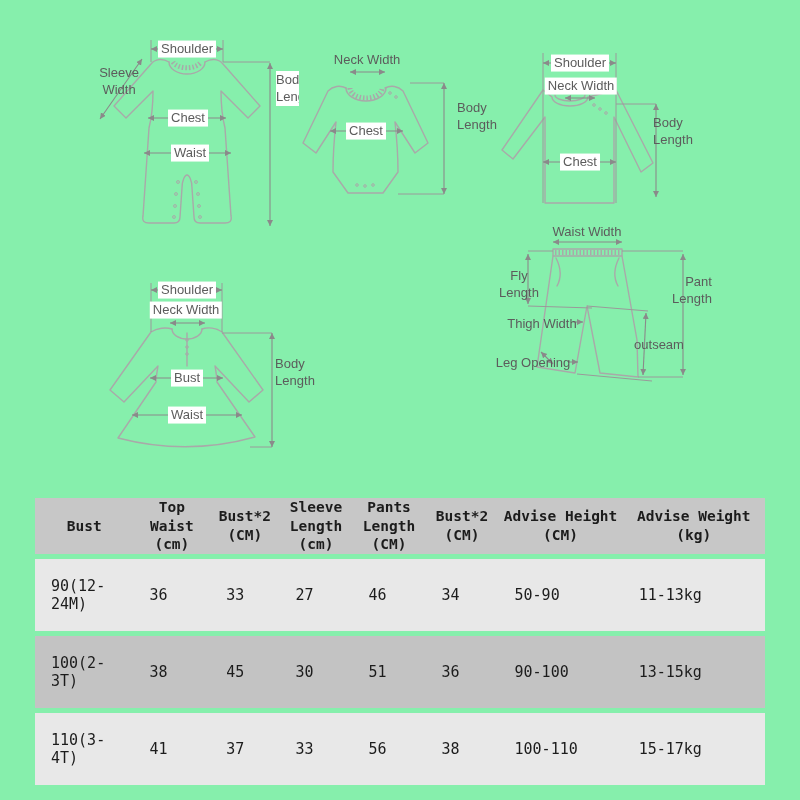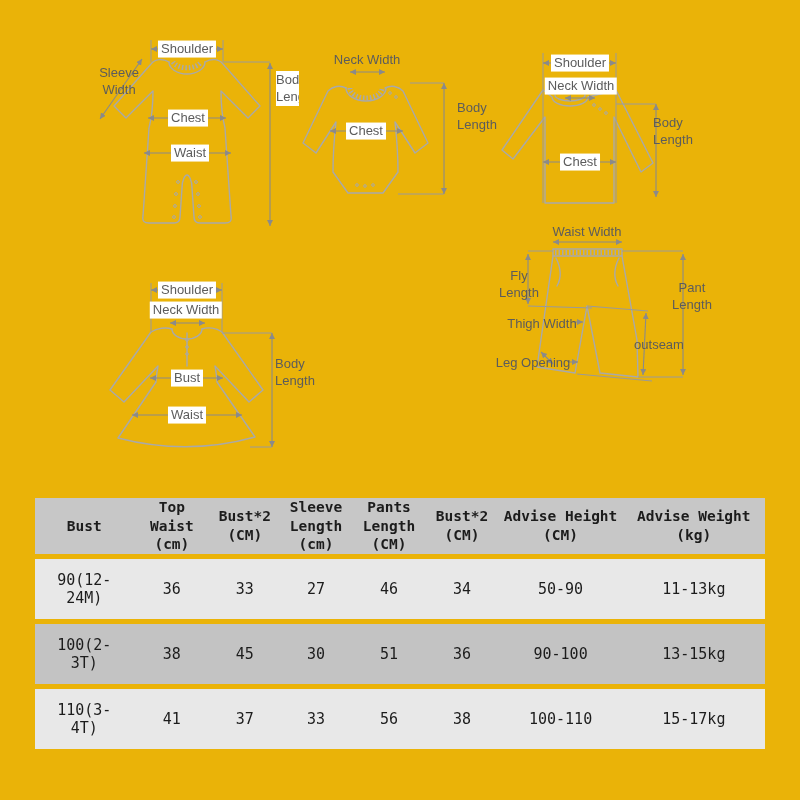--- a/index.html
+++ b/index.html
@@ -1,29 +1,29 @@
 <!DOCTYPE html>
 <html><head>
 <meta charset="utf-8">
 <style>
   html,body{margin:0;padding:0;background:#fff;}
-  #canvas{position:relative;width:800px;height:800px;background:#eab308;overflow:hidden;
+  #canvas{position:relative;width:800px;height:800px;background:#86efac;overflow:hidden;
           font-family:"Liberation Sans",sans-serif;}
   svg.diagram{position:absolute;overflow:visible;}
   .mlabel{position:absolute;font-size:13px;line-height:1.3;color:#5c5c5c;
           transform:translate(-50%,-50%);text-align:center;white-space:pre-line;}
   .mlabel.bg{background:#fff;padding:0 3px;}
   .mlabel.clip{transform:none;overflow:hidden;width:23px;height:35px;line-height:17px;
                text-align:left;background:#fff;}
   table.size-table{position:absolute;left:35px;top:493px;width:730px;
           border-collapse:separate;border-spacing:0 5px;table-layout:fixed;
           font-family:"DejaVu Sans Mono","Liberation Mono",monospace;color:#1c1c1c;}
   table.size-table th{background:#c7c7c7;font-weight:bold;font-size:14.5px;height:56px;
           white-space:pre-line;line-height:1.28;text-align:center;vertical-align:middle;padding:0;}
-  table.size-table td{font-size:15px;height:40px;text-align:center;vertical-align:middle;padding:10px;}
+  table.size-table td{font-size:15px;height:40px;vertical-align:middle;padding:16px;}
   table.size-table tbody tr:nth-child(odd) td{background:#e8e8e8;}
   table.size-table tbody tr:nth-child(even) td{background:#c3c3c3;}
   .garment{fill:none;stroke:#a9a9a9;stroke-width:1.4;stroke-linejoin:round;stroke-linecap:round;}
   .rib{fill:none;stroke:#a9a9a9;stroke-width:5;stroke-dasharray:1.5,2;}
   .dim{fill:none;stroke:#8a8a8a;stroke-width:1.1;}
   .tick{fill:none;stroke:#9a9a9a;stroke-width:1;}
   .dot{fill:none;stroke:#a9a9a9;stroke-width:1;}
 </style>
 </head>
 <body>
@@ -158,21 +158,21 @@
     <line class="dim" x1="43" y1="44" x2="43" y2="94" marker-start="url(#a5)" marker-end="url(#a5)"></line>
     <line class="dim" x1="198" y1="44" x2="198" y2="165" marker-start="url(#a5)" marker-end="url(#a5)"></line>
     <line class="dim" x1="161" y1="103" x2="158" y2="165" marker-start="url(#a5)" marker-end="url(#a5)"></line>
     <line class="dim" x1="88" y1="112" x2="98" y2="112" marker-end="url(#a5)"></line>
     <line class="dim" x1="83" y1="152" x2="93" y2="152" marker-end="url(#a5)"></line>
     <line class="dim" x1="56" y1="142" x2="68" y2="154" marker-start="url(#a5)" marker-end="url(#a5)"></line>
   </svg>
   <div class="mlabel" style="left:587px;top:232px">Waist Width</div>
   <div class="mlabel" style="left:519px;top:285px">Fly
 Length</div>
-  <div class="mlabel" style="left:692px;top:297px;text-align:center">Pant
+  <div class="mlabel" style="left:692px;top:291px;text-align:right">Pant
 Length</div>
   <div class="mlabel" style="left:542px;top:324px">Thigh Width</div>
   <div class="mlabel" style="left:659px;top:345px">outseam</div>
   <div class="mlabel" style="left:533px;top:363px">Leg Opening</div>
 
   <table class="size-table">
     <colgroup>
       <col style="width:13.5%">
         <col style="width:10.5%">
         <col style="width:9.5%">

